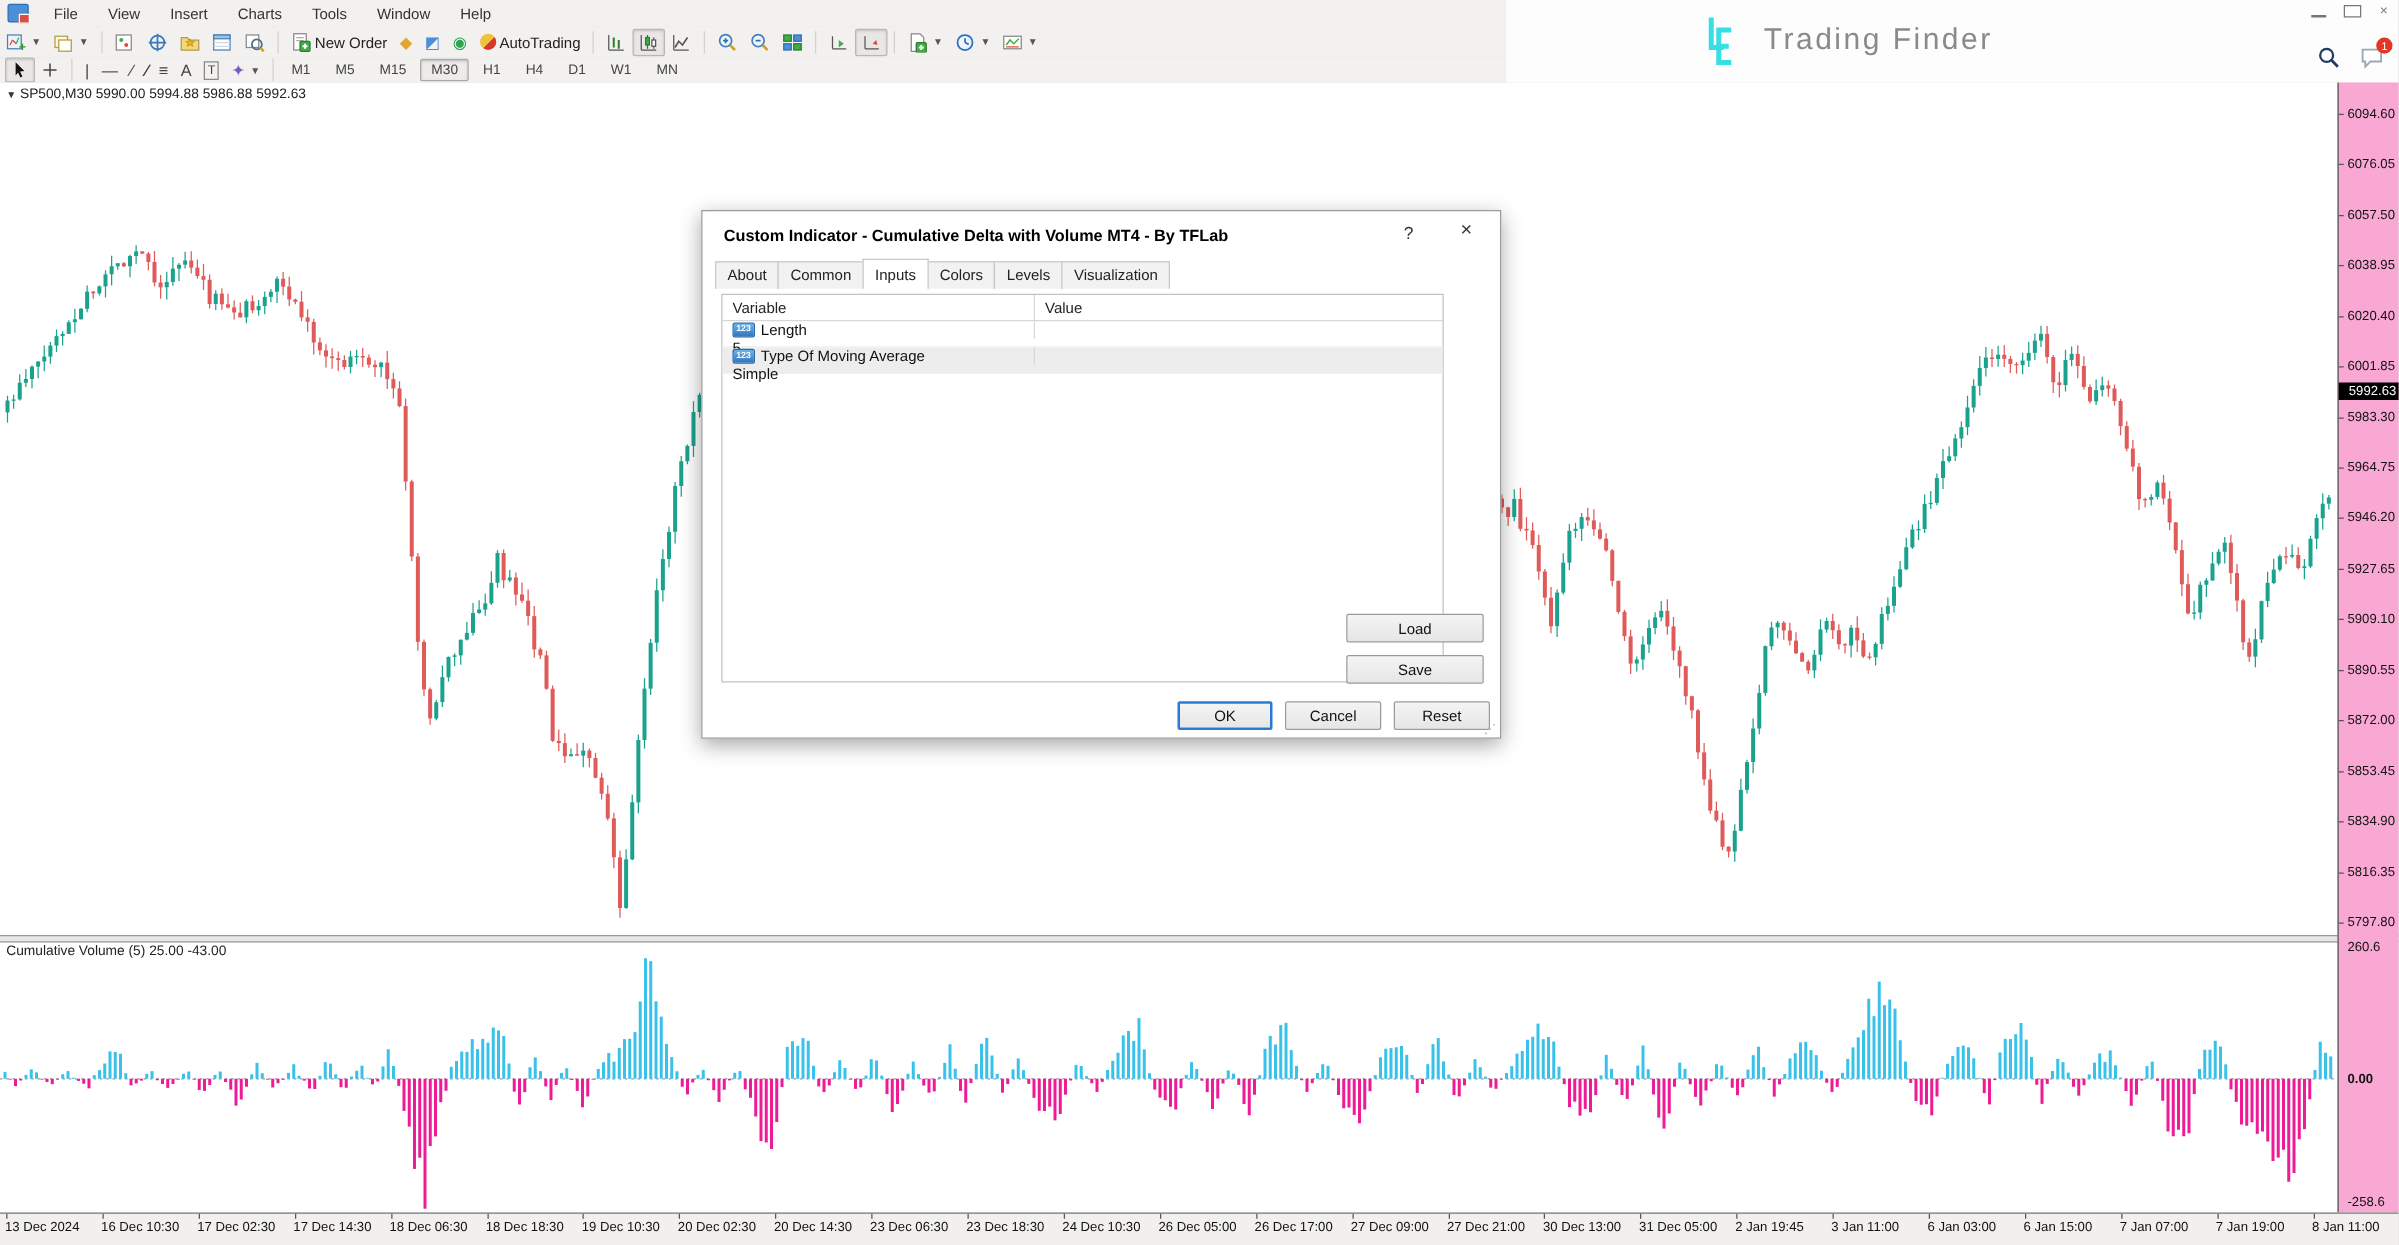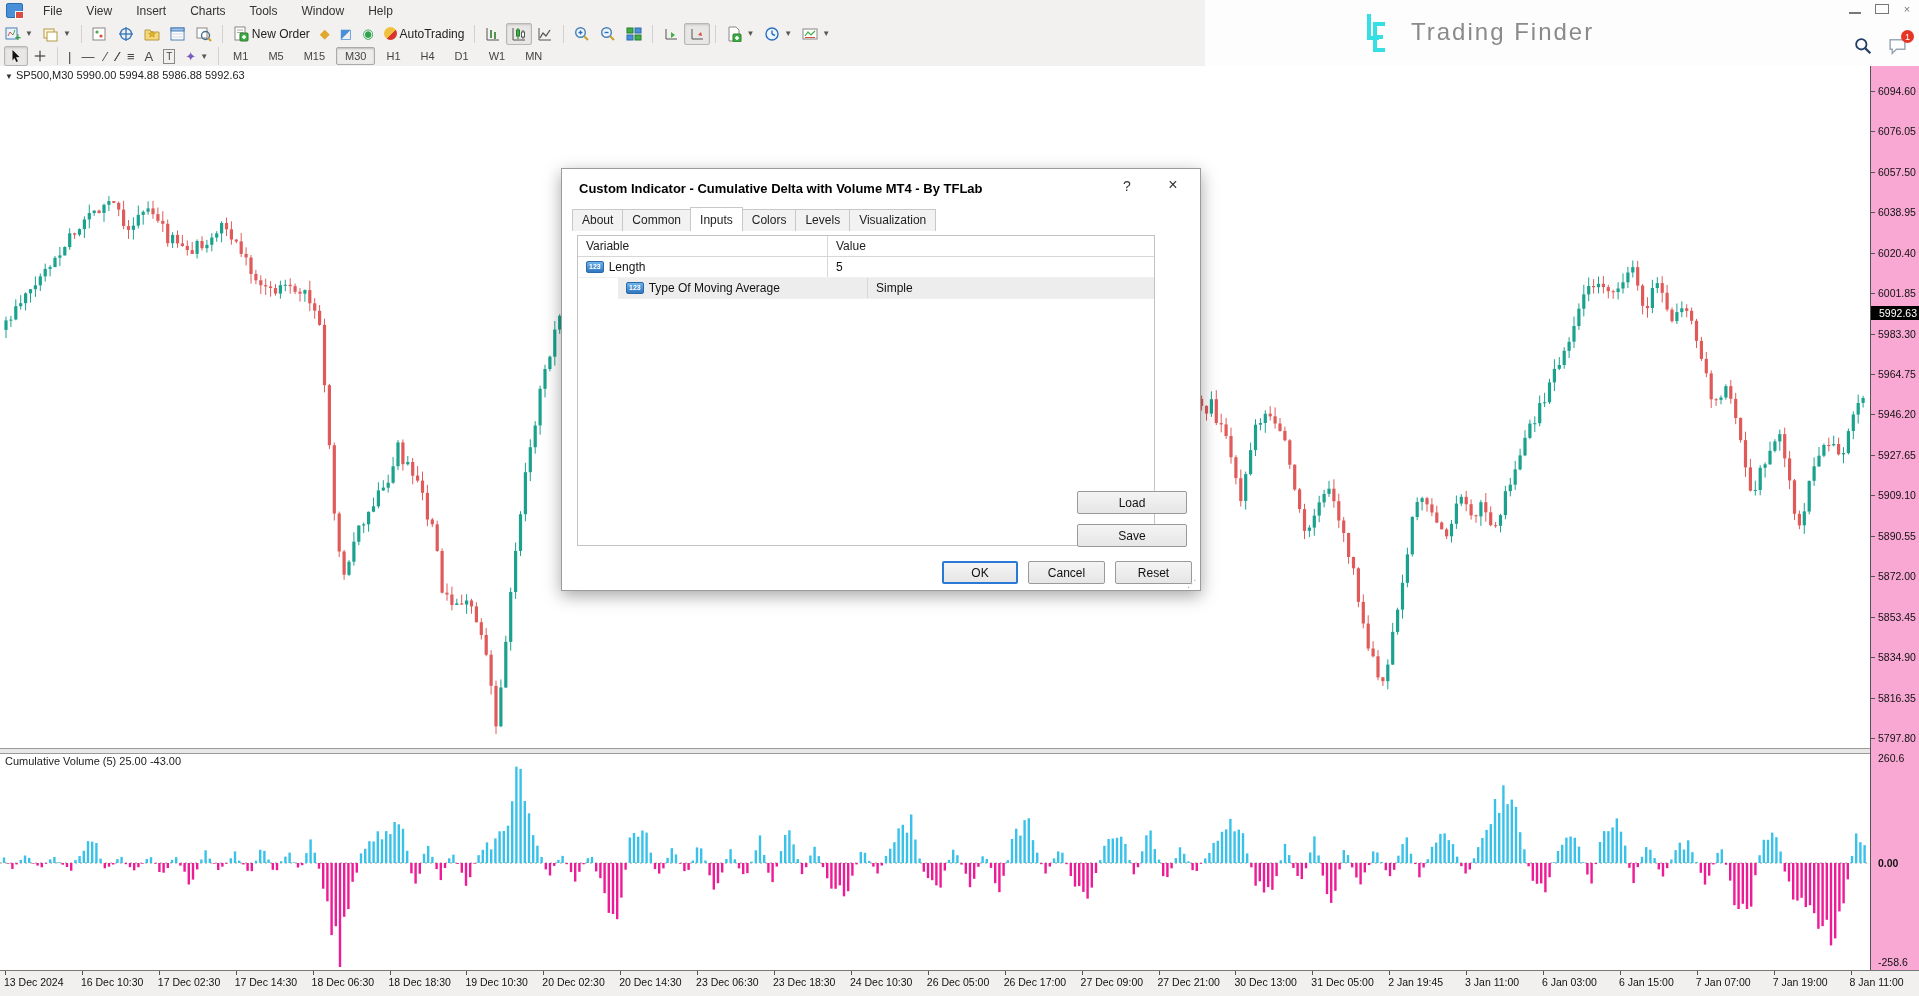--- a/index.html
+++ b/index.html
@@ -59,22 +59,22 @@
   .dlg-title{position:absolute;left:0;top:0;width:100%;height:38px;display:flex;align-items:center;}
   .dlg-title-text{margin-left:17px;font-size:13px;color:#000;font-weight:600;}
   .dlg-help{position:absolute;right:62px;top:9px;font-size:14px;color:#333;width:22px;text-align:center;cursor:default;}
   .dlg-close{position:absolute;right:14px;top:7px;font-size:16px;color:#333;width:26px;text-align:center;cursor:default;}
   .tabs{position:absolute;left:10px;top:40px;display:flex;align-items:flex-end;}
   .tab{padding:3px 9px;font-size:12px;color:#222;border:1px solid #c8c8c8;border-bottom:none;background:#f2f2f2;
        margin-right:-1px;height:15px;}
   .tab.active{background:#fff;position:relative;padding-top:5px;margin-top:-2px;z-index:2;}
   .dlg-table{position:absolute;left:15px;top:66px;width:578px;height:311px;border:1px solid #c3c3c3;box-sizing:border-box;background:#fff;}
   .tbl-header{display:flex;height:20px;border-bottom:1px solid #d7d7d7;align-items:center;font-size:12px;color:#222;}
-  .tbl-row{display:flex;height:20px;align-items:center;font-size:12px;color:#111;border-bottom:1px solid #f0f0f0;}
-  .tbl-row.selected{background:#ededed;margin-left:40px;}
+  .tbl-row{display:flex;height:20px;align-items:flex-start;font-size:12px;color:#111;border-bottom:1px solid #f0f0f0;flex-direction:column;}
+  .tbl-row.selected{background:#ededed;}
   .col-var{width:250px;padding-left:8px;box-sizing:border-box;display:flex;align-items:center;gap:5px;border-right:1px solid #d7d7d7;height:100%;}
   .col-val{flex:1;padding-left:8px;}
   .num-ico{background:linear-gradient(#6fb3e8,#2f77c0);color:#fff;font-size:7px;font-weight:bold;
            border-radius:2px;padding:1px 2px;border:1px solid #2a6aab;line-height:8px;}
   .win-btn{position:absolute;height:23px;background:linear-gradient(#f4f4f4,#e6e6e6);border:1px solid #9a9a9a;
            font-size:12px;color:#111;display:flex;align-items:center;justify-content:center;border-radius:2px;cursor:default;box-sizing:border-box;}
   .win-btn.default{border:2px solid #2b79d7;}
   .grip{position:absolute;right:3px;bottom:1px;color:#aaa;font-size:10px;}
 </style>
 </head>

